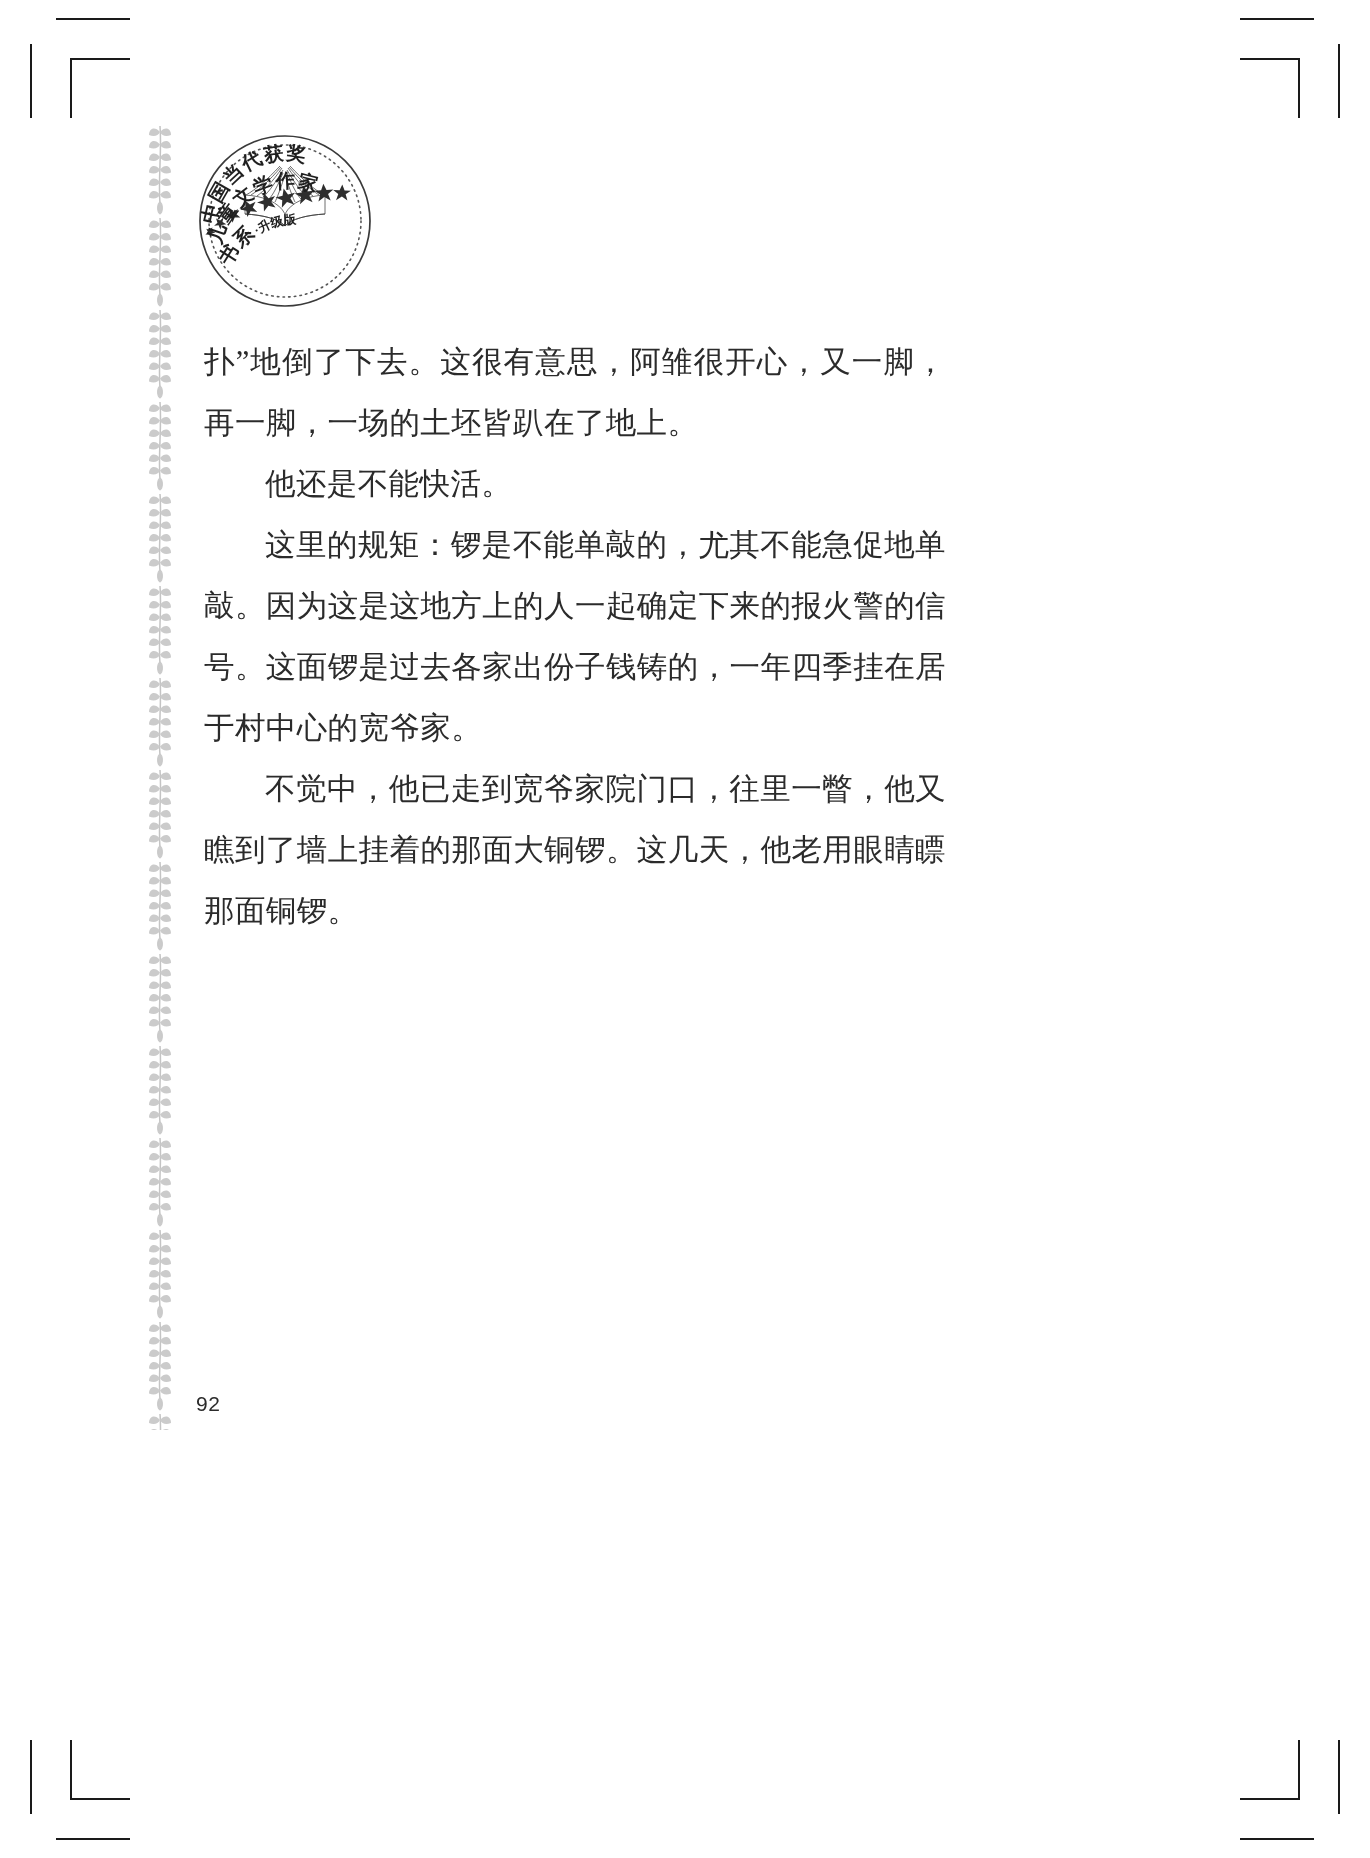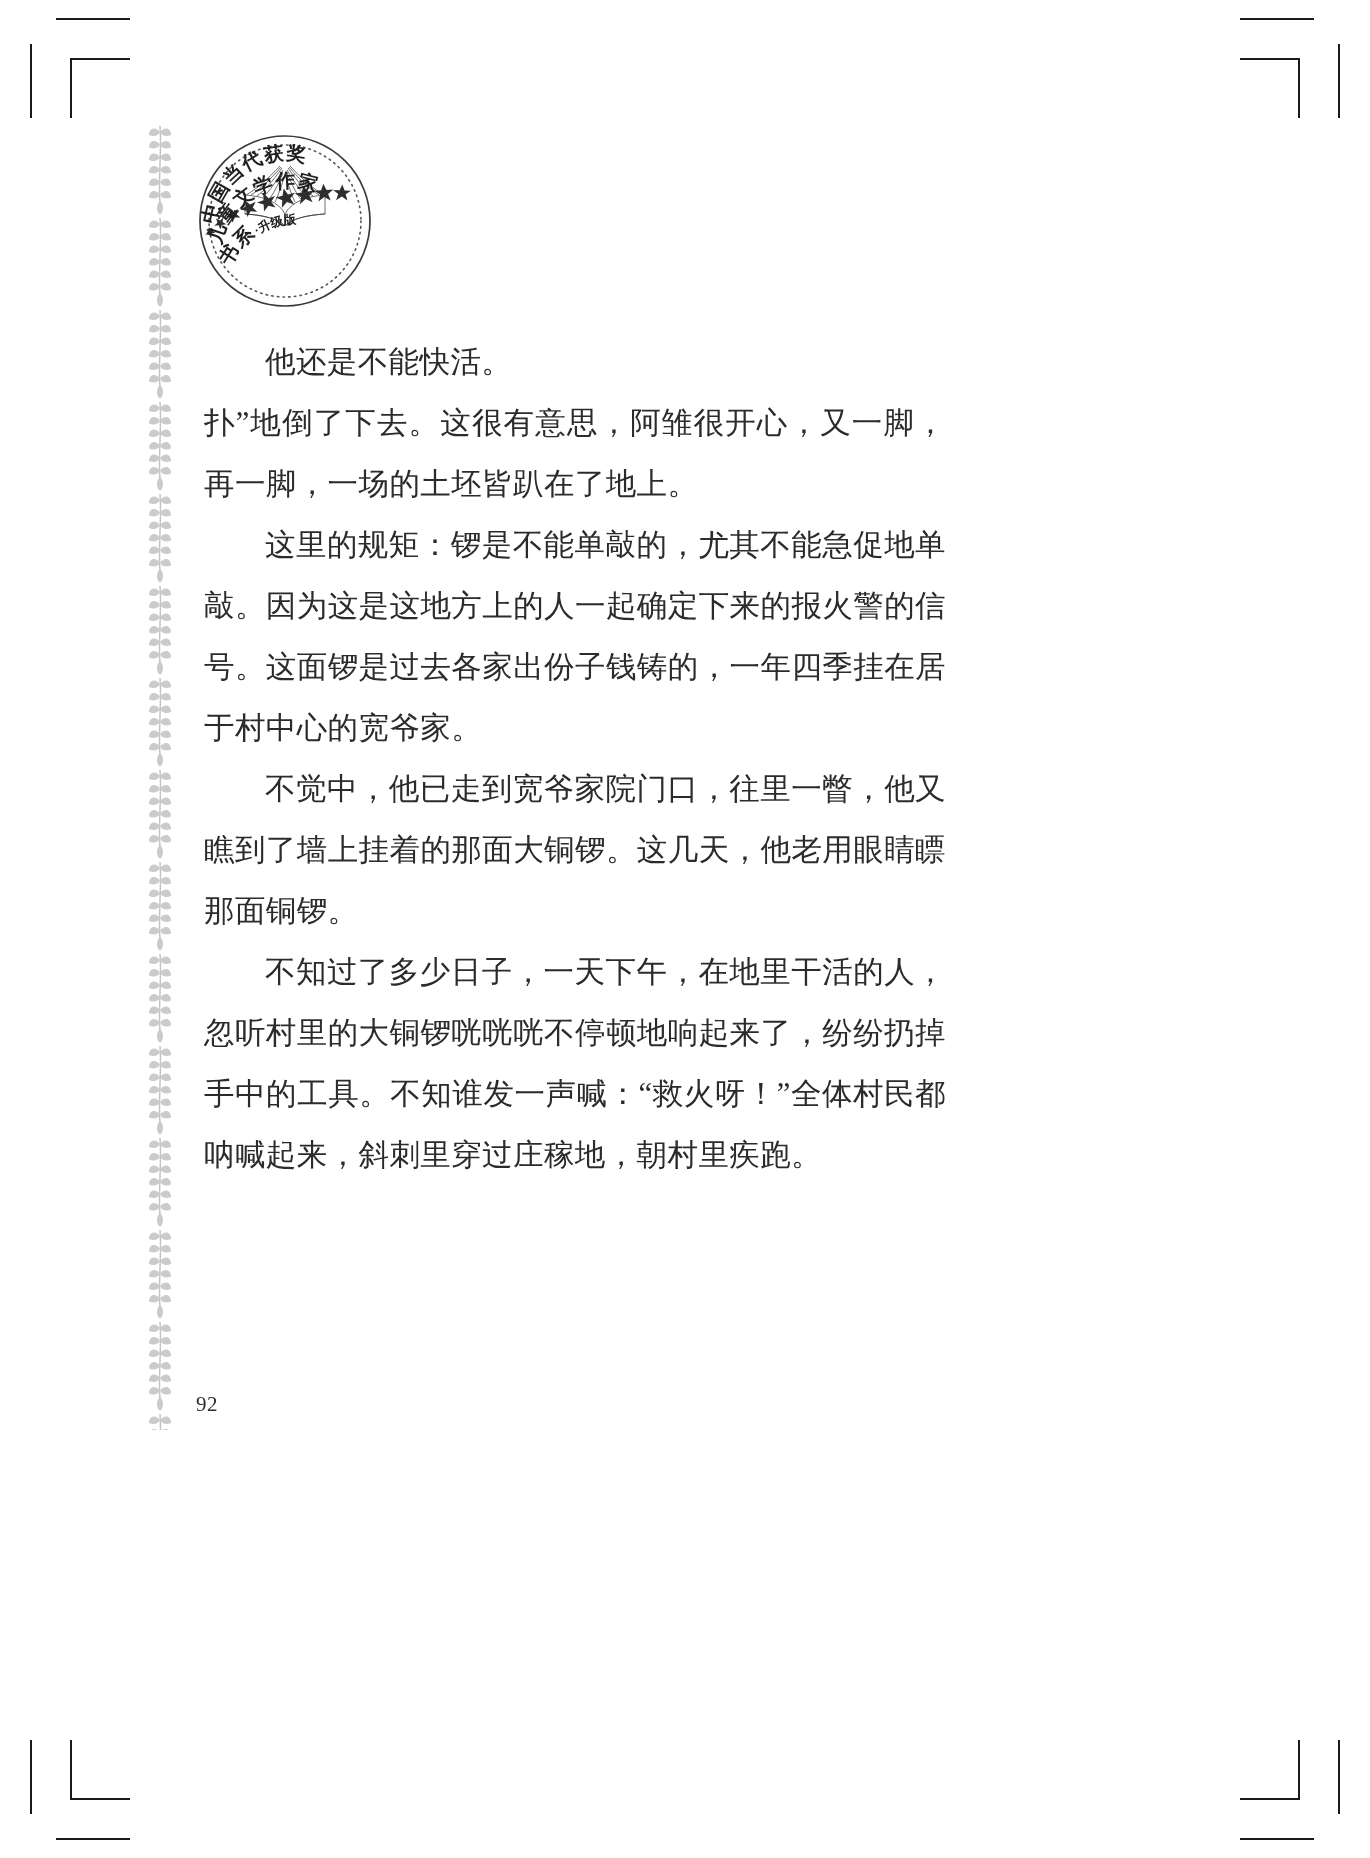--- a/index.html
+++ b/index.html
@@ -92,21 +92,21 @@
   }
   .para.indent { text-indent: 2em; }
 
   
   #page-number {
     position: absolute;
     left: 196px;
     top: 1392px;
     font-size: 21px;
     color: #2b2b2b;
-    font-family: Liberation Serif, serif;
+    font-family: Liberation Sans, sans-serif;
     letter-spacing: 0.5px;
     text-align: center;
   }
 </style>
 </head>
 <body>
 
 <div id="page">
 
   <div class="crop crop-tl">
@@ -423,22 +423,21 @@
     </text>
     <text font-family="'Liberation Serif','DejaVu Serif',serif" font-size="19.5" font-weight="bold" fill="#1f1f1f" letter-spacing="1.5">
       <textPath href="#arc3" startOffset="8%">书系</textPath>
     </text>
     <text font-family="'Liberation Serif','DejaVu Serif',serif" font-size="12.5" font-weight="bold" fill="#1f1f1f">
       <textPath href="#arc3" startOffset="36%">·升级版</textPath>
     </text>
   </svg>
 
   <div id="text-column">
+    <p class="para">扑”地倒了下去。这很有意思，阿雏很开心，又一脚，再一脚，一场的土坯皆趴在了地上。</p>
     <p class="para indent">他还是不能快活。</p>
-    <p class="para">扑”地倒了下去。这很有意思，阿雏很开心，又一脚，再一脚，一场的土坯皆趴在了地上。</p>
     <p class="para indent">这里的规矩：锣是不能单敲的，尤其不能急促地单敲。因为这是这地方上的人一起确定下来的报火警的信号。这面锣是过去各家出份子钱铸的，一年四季挂在居于村中心的宽爷家。</p>
     <p class="para indent">不觉中，他已走到宽爷家院门口，往里一瞥，他又瞧到了墙上挂着的那面大铜锣。这几天，他老用眼睛瞟那面铜锣。</p>
-    <p class="para indent">不知过了多少日子，一天下午，在地里干活的人，忽听村里的大铜锣咣咣咣不停顿地响起来了，纷纷扔掉手中的工具。不知谁发一声喊：“救火呀！”全体村民都呐喊起来，斜刺里穿过庄稼地，朝村里疾跑。</p>
   </div>
 
   <div id="page-number">92</div>
 
 </div>
 
 </body></html>

